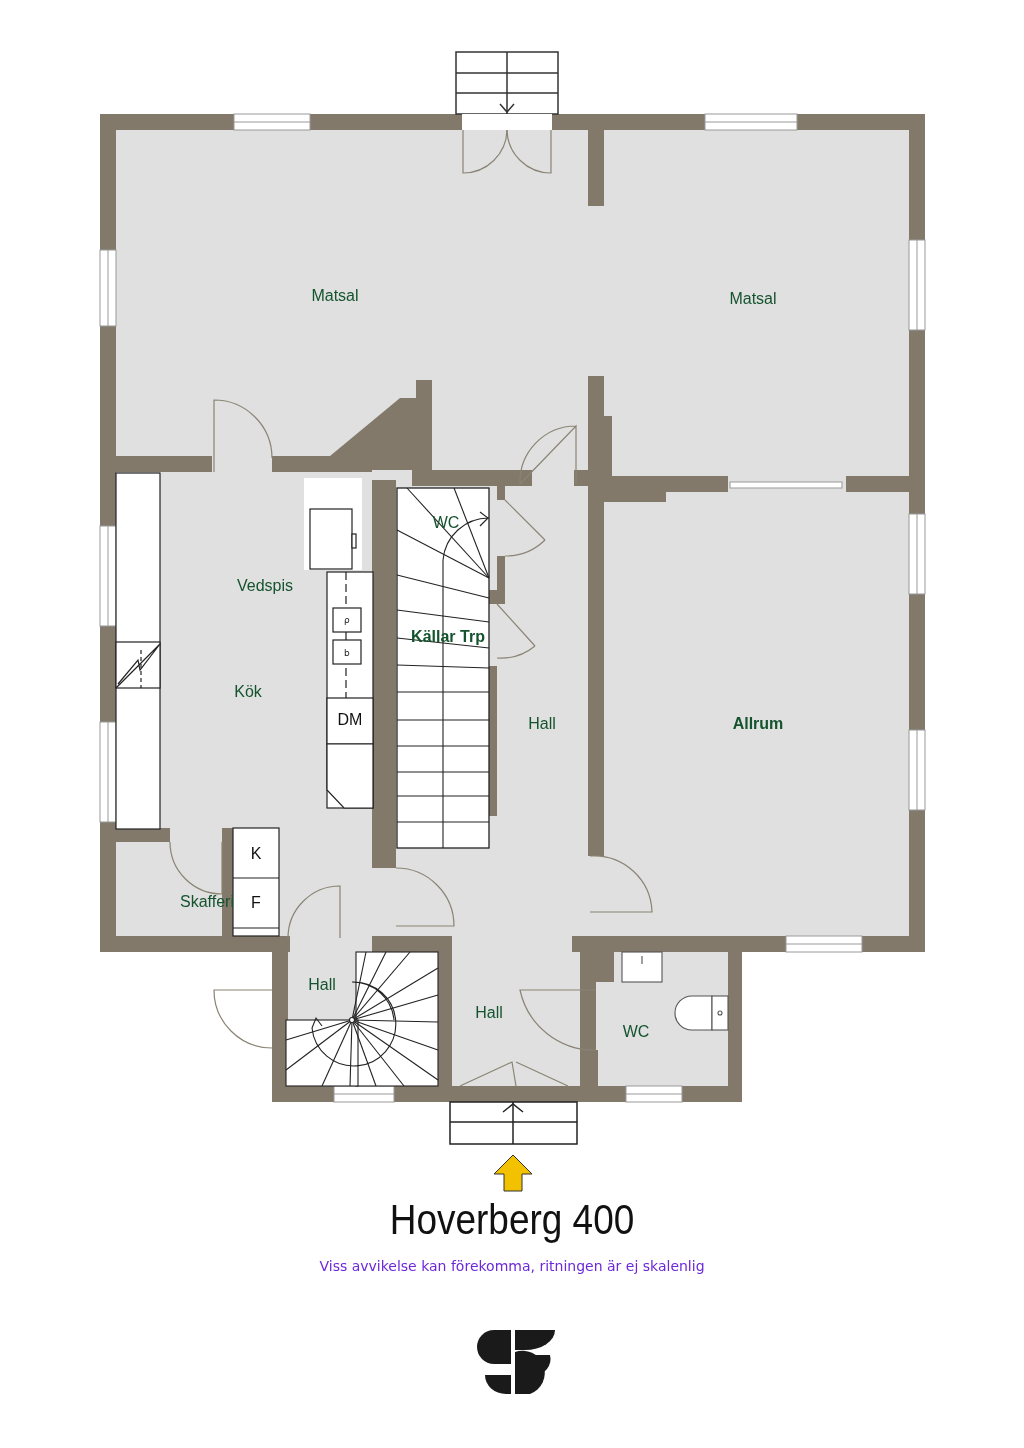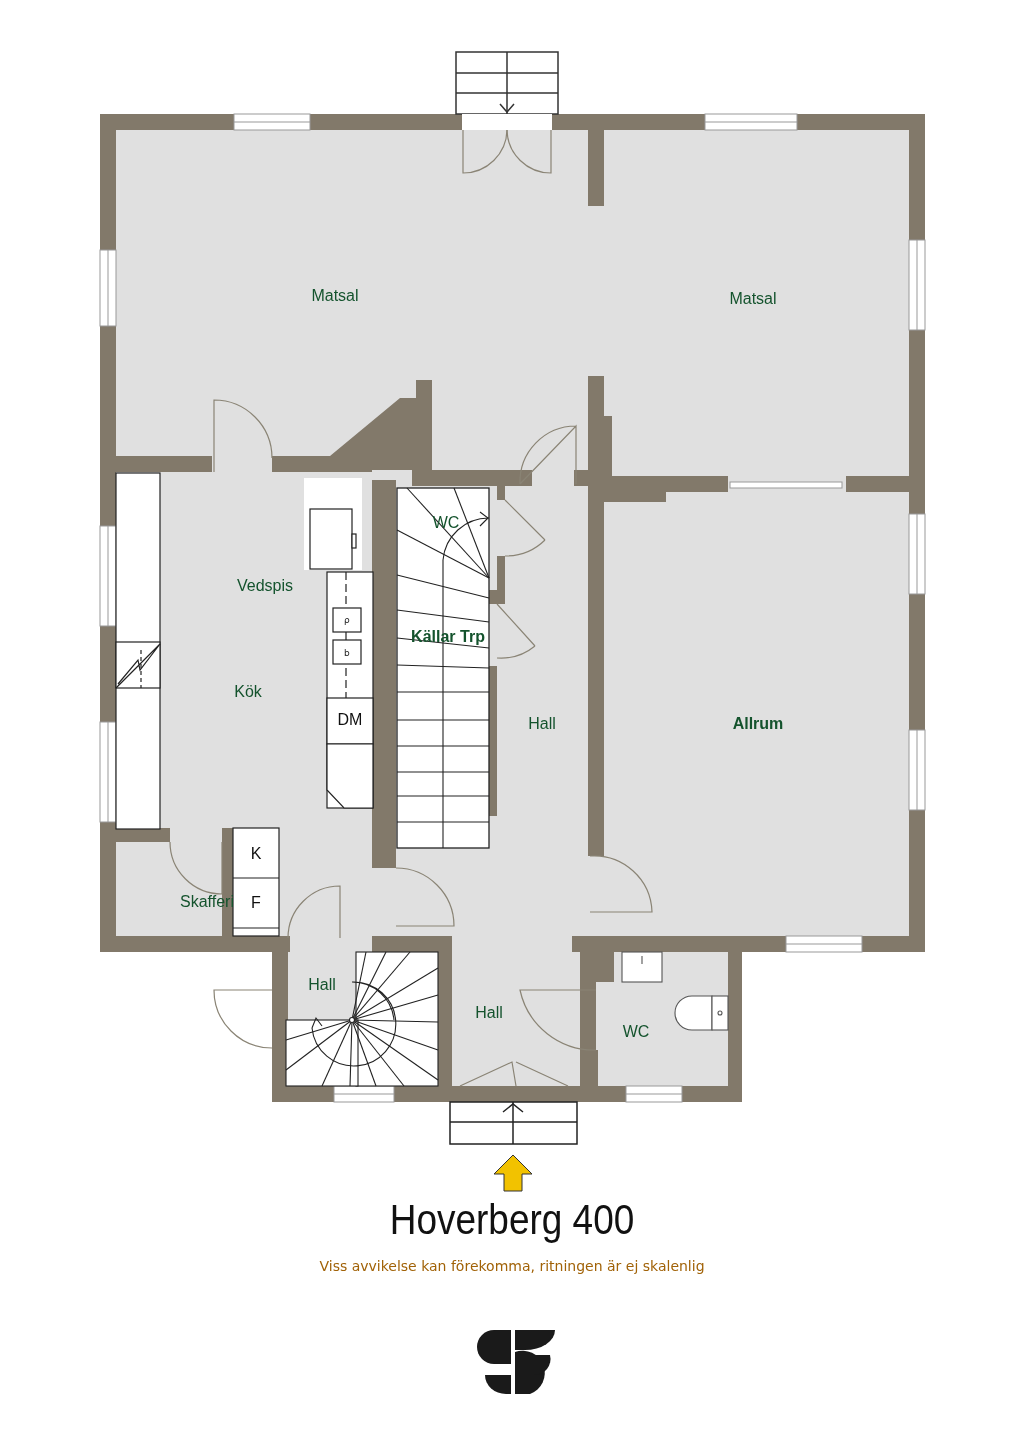--- a/index.html
+++ b/index.html
@@ -1,21 +1,21 @@
 <!DOCTYPE html>
 <html><head>
 <meta charset="utf-8">
 <style>
   html,body{margin:0;padding:0;background:#fff;}
   body{width:1024px;height:1448px;position:relative;overflow:hidden;font-family:"Liberation Sans",sans-serif;}
   #plan{position:absolute;left:0;top:0;width:1024px;height:1448px;}
   .room-label{position:absolute;font-family:"Liberation Sans",sans-serif;font-size:16px;color:#14532d;transform:translate(-50%,-50%);white-space:nowrap;}
   .fix-label{position:absolute;font-family:"Liberation Sans",sans-serif;font-size:16px;color:#111;transform:translate(-50%,-50%);}
   .title{position:absolute;left:0;width:1024px;top:1196px;text-align:center;font-family:"Liberation Sans",sans-serif;font-size:42px;color:#111;transform:scaleX(0.88);}
-  .subtitle{position:absolute;left:0;width:1024px;top:1258px;text-align:center;font-family:"DejaVu Sans",sans-serif;font-size:14px;color:#a16207;}
+  .subtitle{position:absolute;left:0;width:1024px;top:1258px;text-align:center;font-family:"DejaVu Sans",sans-serif;font-size:14px;color:#6d28d9;}
 </style>
 </head>
 <body>
 
 <svg id="plan" viewBox="0 0 1024 1448" xmlns="http://www.w3.org/2000/svg">
 
   <g fill="#E0E0E0">
     <rect x="100" y="114" width="825" height="836"></rect>
     <rect x="272" y="938" width="470" height="162"></rect>
   </g>

